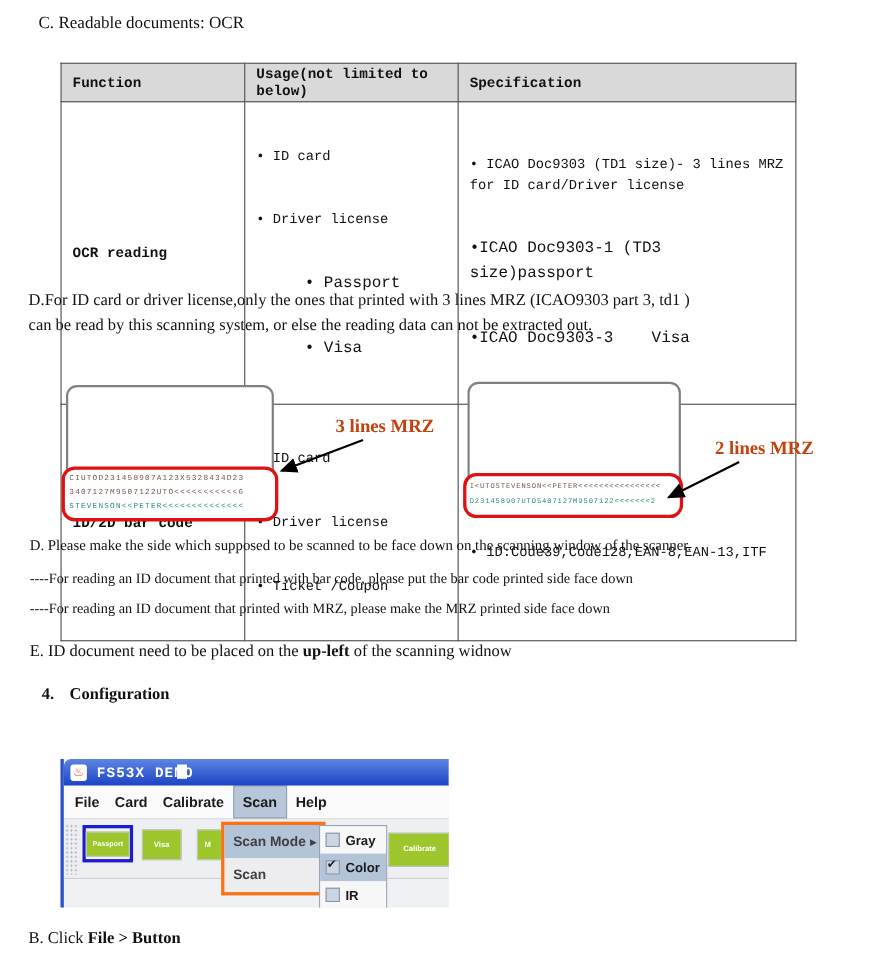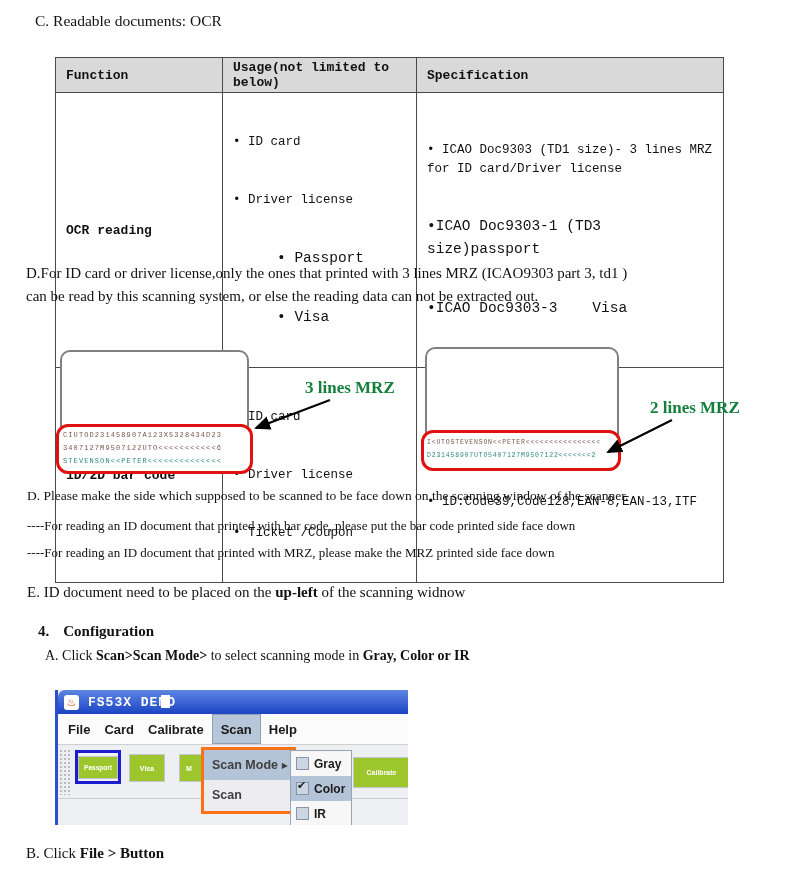--- a/index.html
+++ b/index.html
@@ -38,21 +38,21 @@
   .card-left{left:60px;top:10px;width:185px;height:118px;}
   .card-right{left:425px;top:7px;width:190px;height:120px;}
   .mrz-box{position:absolute;border:3px solid #e01111;border-radius:12px;background:#fff;
         font-family:"Liberation Mono","DejaVu Sans Mono",monospace;}
   .mrz-box-left{left:56px;top:84px;width:187px;height:42px;padding:2px 0 0 4px;
         font-size:7px;letter-spacing:1.1px;line-height:13px;}
   .mrz-box-right{left:421px;top:90px;width:191px;height:32px;padding:3px 0 0 3px;
         font-size:6.5px;letter-spacing:0.8px;line-height:13px;}
   .mrz-brown{color:#7a554d;}
   .mrz-teal{color:#2e8b80;}
-  .fig-label{position:absolute;font-size:17px;font-weight:bold;color:#15803d;}
+  .fig-label{position:absolute;font-size:17px;font-weight:bold;color:#c2410c;}
   .fig-label-3{left:305px;top:38px;}
   .fig-label-2{left:650px;top:58px;}
   .fig-arrows{position:absolute;left:0;top:0;pointer-events:none;}
 
   
   .app{position:absolute;left:55px;top:690px;width:350px;height:135px;overflow:hidden;
        background:#eef0f3;border-left:3px solid #2a50cc;
        font-family:"Liberation Sans","DejaVu Sans",sans-serif;}
   .titlebar{position:relative;height:24px;background:linear-gradient(#5d85e2,#1c44c4);
        display:flex;align-items:center;padding-left:6px;border-top-left-radius:7px;}
@@ -173,21 +173,20 @@
     </svg>
   </div>
 
   <div class="para-d2">D. Please make the side which supposed to be scanned to be face down on the scanning window of the scanner.</div>
   <div class="dash1">----For reading an ID document that printed with bar code, please put the bar code printed side face down</div>
   <div class="dash2">----For reading an ID document that printed with MRZ, please make the MRZ printed side face down</div>
 
   <div class="line-e"><span>E. ID document need to be placed on the </span><span class="b">up-left</span><span> of the scanning widnow</span></div>
 
   <div class="h-4"><span class="num">4.</span><span>Configuration</span></div>
-  <div class="line-a"><span>A. Click </span><span class="b">Scan&gt;Scan Mode&gt;</span><span> to select scanning mode in </span><span class="b">Gray, Color or IR</span></div>
 
   <div class="app">
     <div class="titlebar">
       <div class="java-icon">♨</div>
       <div class="title-text">FS53X DEMO</div>
       <div class="cursor-block"></div>
     </div>
     <div class="menubar">
       <div class="menu-item mi-file">File</div>
       <div class="menu-item">Card</div>

